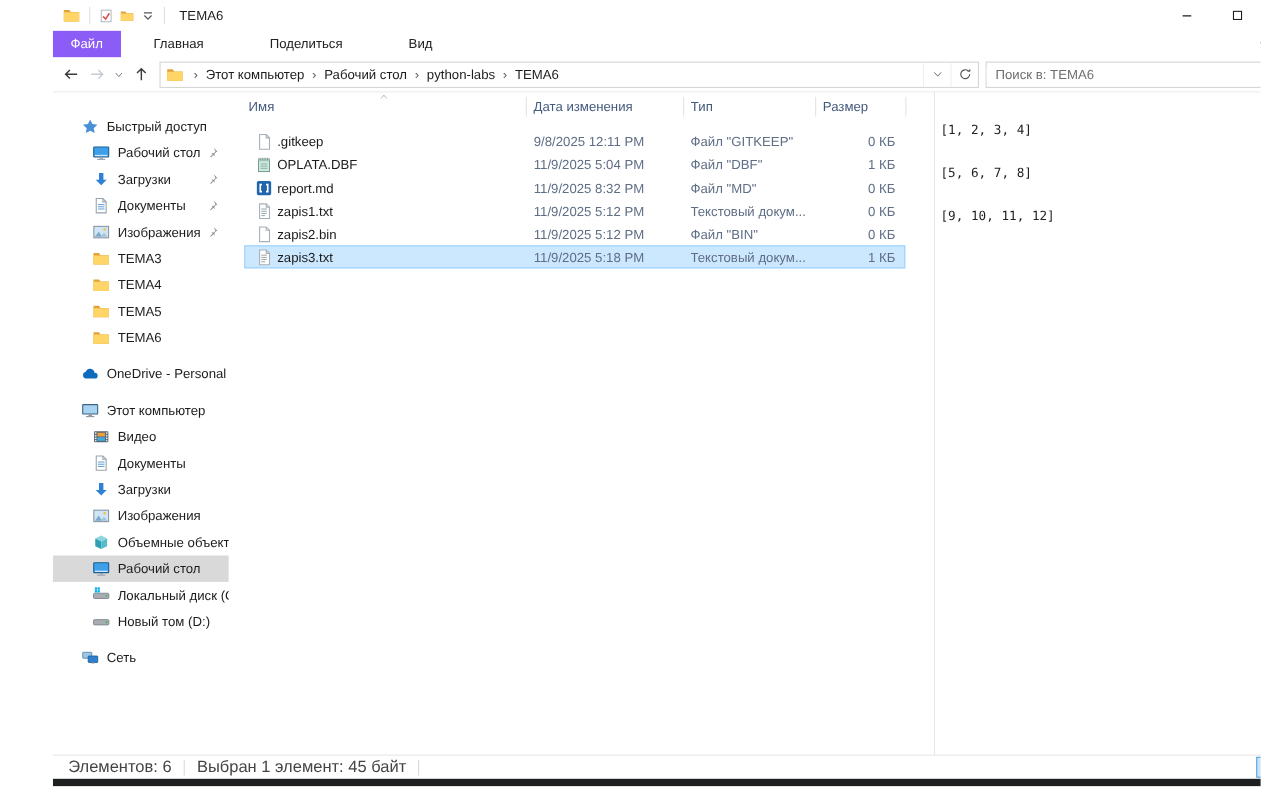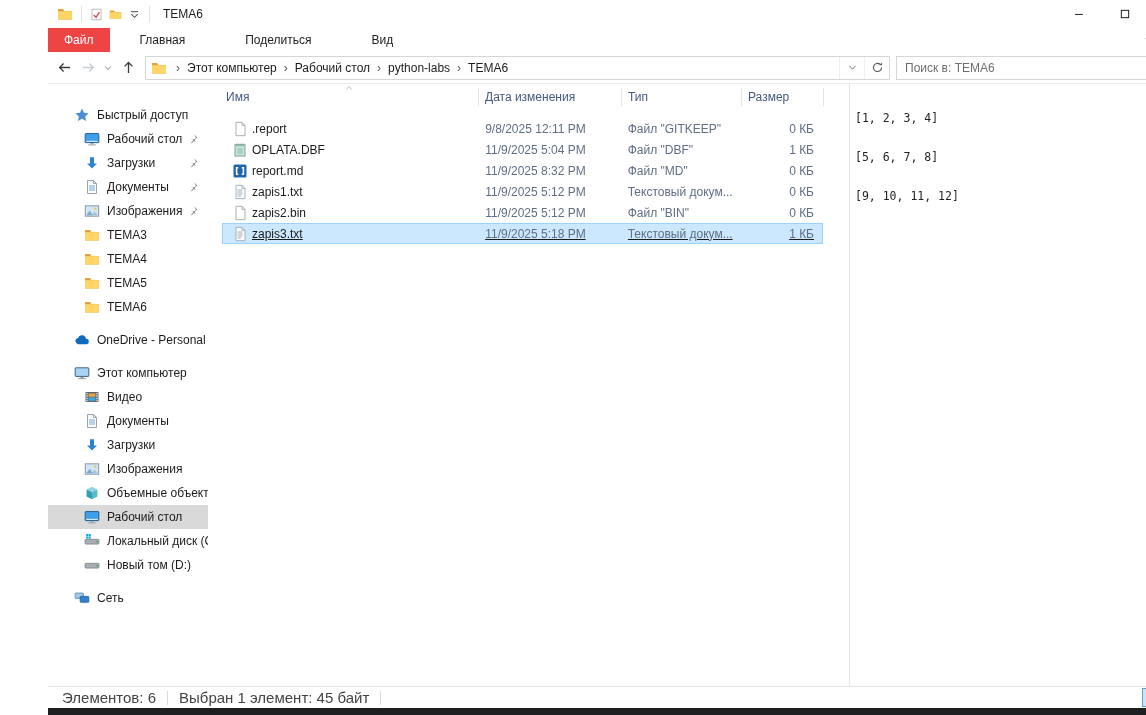--- a/index.html
+++ b/index.html
@@ -12,21 +12,21 @@
   .qat-ic{width:16px;height:16px;margin:0 3px;}
   .qat-ic.small{width:13px;height:13px;}
   .qat-sep{width:1px;height:16px;background:#e1e1e1;margin:0 5px;}
   .win-title{margin-left:8px;color:#1c1c1c;}
   .wincontrols{margin-left:auto;display:flex;height:100%;}
   .wcbtn{width:46px;height:100%;display:flex;align-items:center;justify-content:center;}
 
   
   .tabbar{position:absolute;top:28px;left:0;right:0;height:24px;display:flex;align-items:stretch;}
   .tab{display:flex;align-items:center;padding:0 30px;color:#222;}
-  .tab.file{background:#ef4444;color:#fff;padding:0 16px;}
+  .tab.file{background:#8b5cf6;color:#fff;padding:0 16px;}
   .tab-right{margin-left:auto;display:flex;align-items:center;gap:13px;padding-right:10px;}
 
   
   .toolbar{position:absolute;top:52px;left:0;right:0;height:32px;display:flex;align-items:center;padding-left:4px;box-sizing:border-box;border-bottom:1px solid #ececec;}
   .navbtn{width:24px;height:26px;display:flex;align-items:center;justify-content:center;}
   .navbtn.narrow{width:16px;}
   .addressbox{margin-left:5px;width:745px;height:24px;border:1px solid #d6d6d6;background:#fff;display:flex;align-items:center;box-sizing:border-box;}
   .crumb-folder{width:16px;height:16px;margin:0 2px 0 5px;}
   .crumb-sep{color:#555;font-size:12px;margin:0 7px;}
   .crumb{color:#1c1c1c;white-space:nowrap;}
@@ -50,21 +50,21 @@
 
   .filepane{position:absolute;left:160px;top:0;width:641px;height:100%;}
   .colheaders{position:relative;height:26px;display:flex;align-items:center;color:#44597e;}
   .h-name{margin-left:18px;width:259px;}
   .h-date{width:143px;}
   .h-type{width:120px;}
   .sortcaret{position:absolute;left:136px;top:0px;width:10px;height:8px;}
   .hsep{position:absolute;top:4px;width:1px;height:18px;background:#e4e4e4;}
   .rows{margin-top:8px;}
   .frow{height:21px;display:flex;align-items:center;margin-left:14px;width:601px;border:1px solid transparent;box-sizing:border-box;}
-  .frow.selected{background:#cce8ff;border-color:#99d1ff;text-decoration:underline;}
+  .frow.selected{background:#cce8ff;border-color:#99d1ff;}
   .fi{width:16px;height:16px;margin-left:9px;flex:none;}
   .c-name{margin-left:4px;width:234px;color:#1b1b1b;white-space:nowrap;overflow:hidden;}
   .c-date{width:143px;color:#5f6e85;}
   .c-type{width:130px;color:#5f6e85;white-space:nowrap;overflow:hidden;}
   .c-size{width:57px;text-align:right;color:#5f6e85;padding-right:8px;}
 
   .vdivider{position:absolute;left:801px;top:0;width:1px;height:100%;background:#e7e7e7;}
   .preview{position:absolute;left:802px;top:0;right:0;height:100%;padding:2px 0 0 5px;font-family:"DejaVu Sans Mono","Liberation Mono",monospace;font-size:11.5px;line-height:13px;color:#1f1f1f;white-space:pre;}
 
   
@@ -496,21 +496,21 @@
         <span class="hsep" style="left:270px"></span>
         <span class="hsep" style="left:413px"></span>
         <span class="hsep" style="left:533px"></span>
         <span class="hsep" style="left:615px"></span>
       </div>
       <div class="rows">
         <div class="frow">
           <svg class="fi">
               <use href="#sym-page-blank"></use>
             </svg>
-          <span class="c-name">.report</span>
+          <span class="c-name">.gitkeep</span>
           <span class="c-date">9/8/2025 12:11 PM</span>
           <span class="c-type">Файл "GITKEEP"</span>
           <span class="c-size">0 КБ</span>
         </div>
         <div class="frow">
           <svg class="fi">
               <use href="#sym-notepad"></use>
             </svg>
           <span class="c-name">OPLATA.DBF</span>
           <span class="c-date">11/9/2025 5:04 PM</span>

